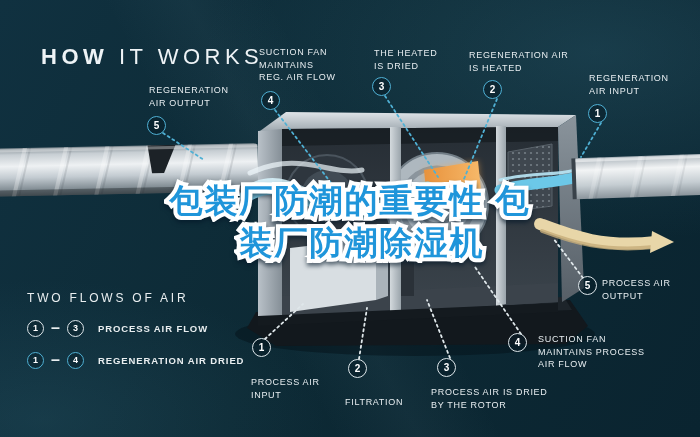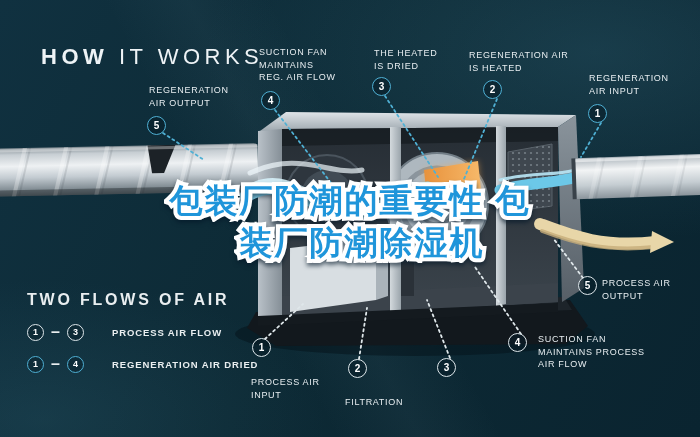--- a/index.html
+++ b/index.html
@@ -17,29 +17,29 @@
     font-size:22px;letter-spacing:4.5px;color:#eef3f6;font-weight:300;white-space:nowrap;}
   .title .b{font-weight:700;}
   .callout-label{position:absolute;z-index:20;color:#e7edf0;font-size:9px;font-weight:400;
     letter-spacing:.7px;line-height:12.5px;white-space:pre-line;}
   .num-circle{position:absolute;z-index:21;width:19px;height:19px;border-radius:50%;
     display:flex;align-items:center;justify-content:center;
     font-size:10px;font-weight:700;color:#fff;background:rgba(8,30,40,.55);box-sizing:border-box;}
   .num-circle.teal{border:1.7px solid #4fb0d4;}
   .num-circle.white{border:1.7px solid #dde6ea;}
   .legend{position:absolute;left:27px;top:291px;z-index:20;color:#e9eef0;}
-  .legend-title{font-size:16px;font-weight:700;letter-spacing:2.8px;white-space:nowrap;}
+  .legend-title{font-size:12px;font-weight:400;letter-spacing:2.8px;white-space:nowrap;}
   .legend-row{display:flex;align-items:center;margin-top:14px;}
   .legend-circle{width:17px;height:17px;border-radius:50%;box-sizing:border-box;flex:0 0 auto;
     display:flex;align-items:center;justify-content:center;font-size:9px;font-weight:700;color:#fff;
     background:rgba(8,30,40,.4);}
   .legend-circle.white{border:1.5px solid #dde6ea;}
   .legend-circle.teal{border:1.5px solid #4fb0d4;}
   .legend-dash{margin:0 7px;font-weight:700;color:#e9eef0;}
-  .legend-label{margin-left:28px;font-size:9.5px;font-weight:700;letter-spacing:.9px;white-space:nowrap;}
+  .legend-label{margin-left:14px;font-size:9.5px;font-weight:700;letter-spacing:.9px;white-space:nowrap;}
   .headline{position:absolute;left:60px;top:180px;width:580px;z-index:30;text-align:center;
     font-weight:700;font-size:33px;line-height:42px;letter-spacing:2px;white-space:nowrap;}
   .headline .line{position:relative;}
   .headline .line2{transform:translateX(12px);}
   .headline .layer-stroke{position:absolute;left:0;right:0;top:0;
     -webkit-text-stroke:8px #ffffff;color:#fff;
     filter:drop-shadow(0 3px 2px rgba(4,24,40,.6));}
   .headline .layer-fill{position:relative;color:#1f95da;}
 </style>
 </head>
@@ -221,20 +221,22 @@
   <div class="num-circle teal" style="left:588px;top:104px;">1</div>
 
   <div class="num-circle white" style="left:252px;top:338px;">1</div>
   <div class="callout-label" style="left:251px;top:376px;">PROCESS AIR
 INPUT</div>
 
   <div class="num-circle white" style="left:348px;top:359px;">2</div>
   <div class="callout-label" style="left:345px;top:396px;">FILTRATION</div>
 
   <div class="num-circle white" style="left:437px;top:358px;">3</div>
+  <div class="callout-label" style="left:431px;top:386px;">PROCESS AIR IS DRIED
+BY THE ROTOR</div>
 
   <div class="num-circle white" style="left:508px;top:333px;">4</div>
   <div class="callout-label" style="left:538px;top:333px;">SUCTION FAN
 MAINTAINS PROCESS
 AIR FLOW</div>
 
   <div class="num-circle white" style="left:578px;top:276px;">5</div>
   <div class="callout-label" style="left:602px;top:277px;">PROCESS AIR
 OUTPUT</div>
 

